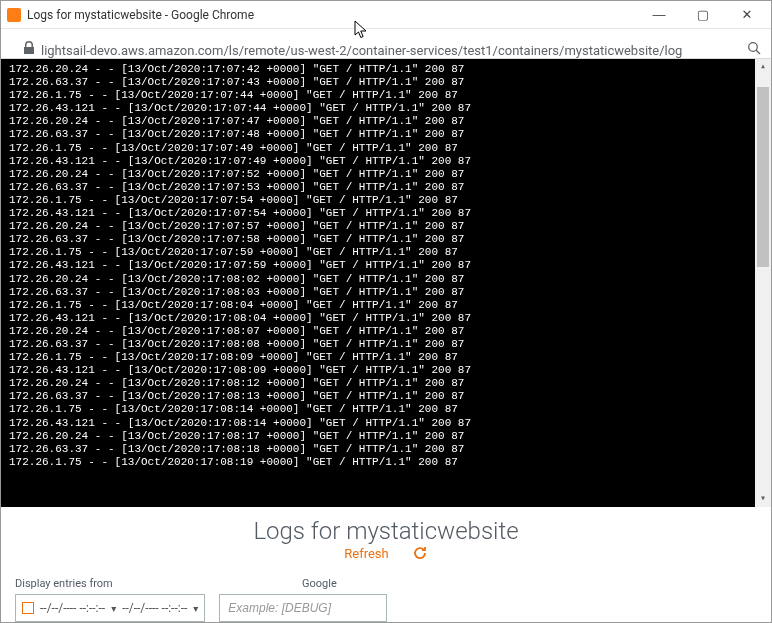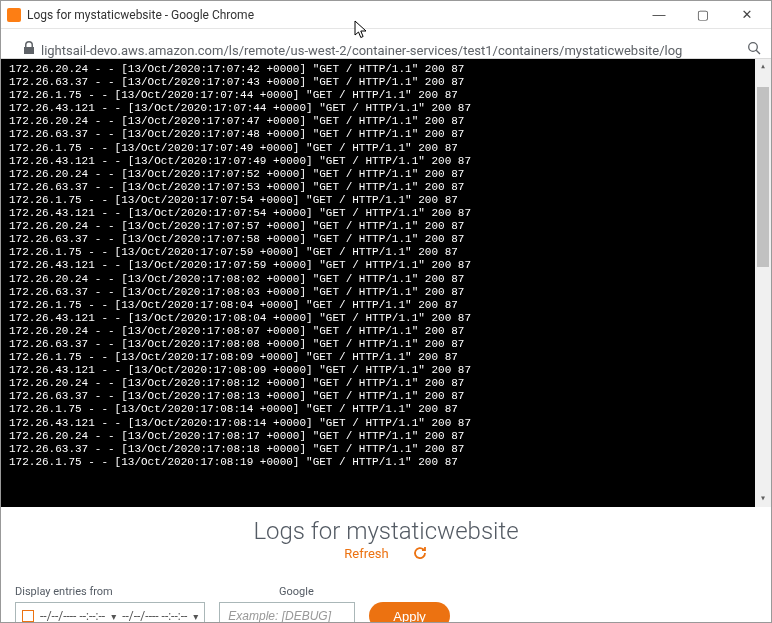--- a/index.html
+++ b/index.html
@@ -67,33 +67,33 @@
     .controls {
       padding: 10px 14px;
       background:#fff;
     }
     .controls-header {
       display:flex; align-items:center; justify-content:space-between;flex-direction:column;
     }
     .page-title { font-size:24px; font-weight:300; color:#545b64; }
     .refresh { display:flex; align-items:flex-end; gap:23px; color:#ec7211; font-size:13px; cursor:pointer; }
     .refresh svg { stroke:#ec7211; }
-    .labels-row { margin-top:24px; display:flex; gap:8px; }
+    .labels-row { margin-top:16px; display:flex; gap:31px; }
     .label { font-size:11px; color:#545b64; }
     .label.display { width:256px; }
     .fields-row { margin-top:4px; display:flex; align-items:center; gap:14px; }
     .date-box {
       height:28px; border:1px solid #aab7b8; padding:0 6px;
       display:flex; align-items:center; gap:6px; font-size:12px; color:#555;
       background:#fff;
     }
     .cal-icon { width:12px; height:12px; border:1.2px solid #ec7211; display:inline-block; position:relative; }
     .chev { font-size:10px; color:#555; }
     .filter-input {
-      height:28px; width:136px; border:1px solid #aab7b8; padding:0 8px;
+      height:28px; width:168px; border:1px solid #aab7b8; padding:0 8px;
       font-size:12px; color:#7f1d1d; background:#fff;
     }
     .filter-input::placeholder { color:#999; font-style:italic; }
     .apply-btn {
       height:28px; padding:0 24px; border:none; border-radius:14px;
       background:#ec7211; color:#fff; font-size:13px; cursor:pointer;
     }
     .radio-row {
       margin-top:6px;
       display:flex; align-items:center; gap:14px;
@@ -199,21 +199,20 @@
     <div class="date-box">
       <span class="cal-icon"></span>
       <span>--/--/---- --:--:--</span>
       <span class="chev">▾</span>
       <span>--/--/---- --:--:--</span>
       <span class="chev">▾</span>
     </div>
 
     <input class="filter-input" placeholder="Example: [DEBUG]" style="">
 
-    <button class="apply-btn">Apply</button>
   </div>
 
   <div class="radio-row">
     <label class="radio-item">
       <span class="radio checked"></span>
       <span>Include</span>
     </label>
     <label class="radio-item">
       <span class="radio"></span>
       <span>Exclude</span>

